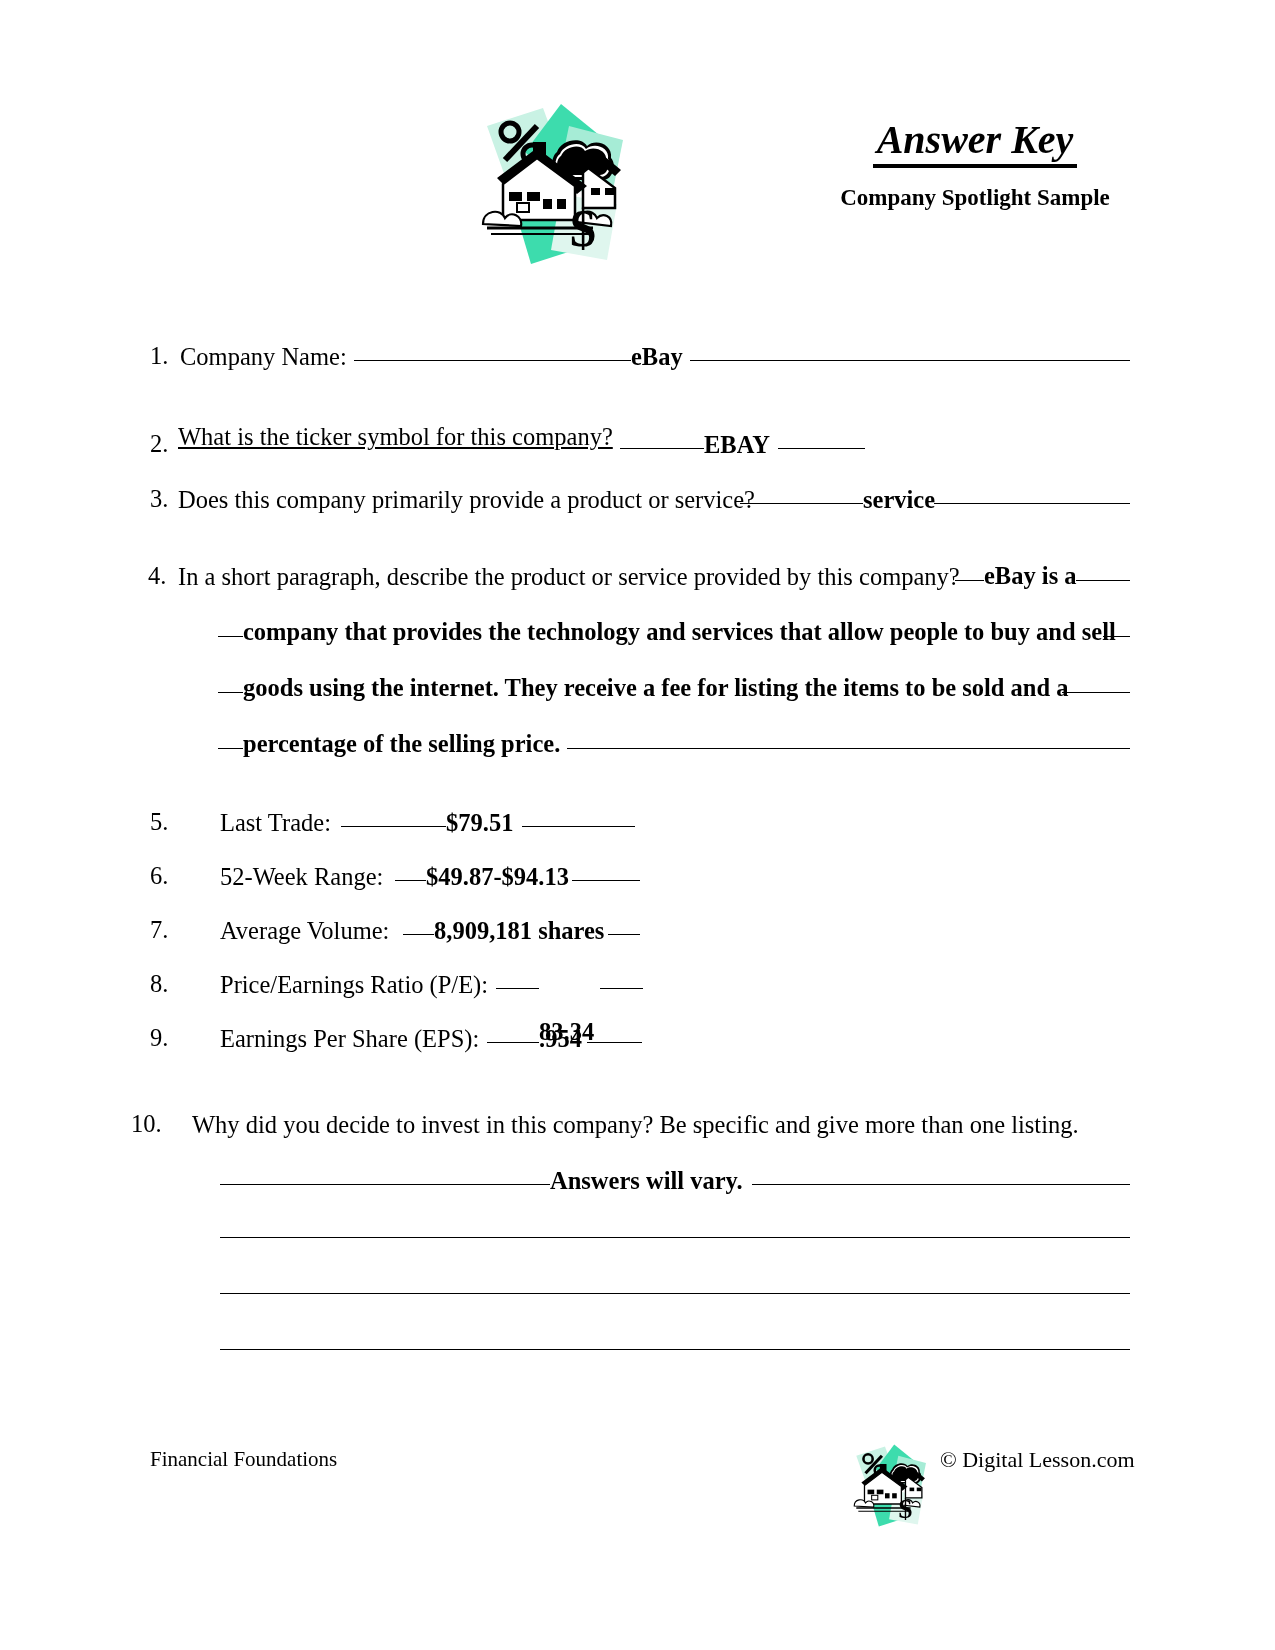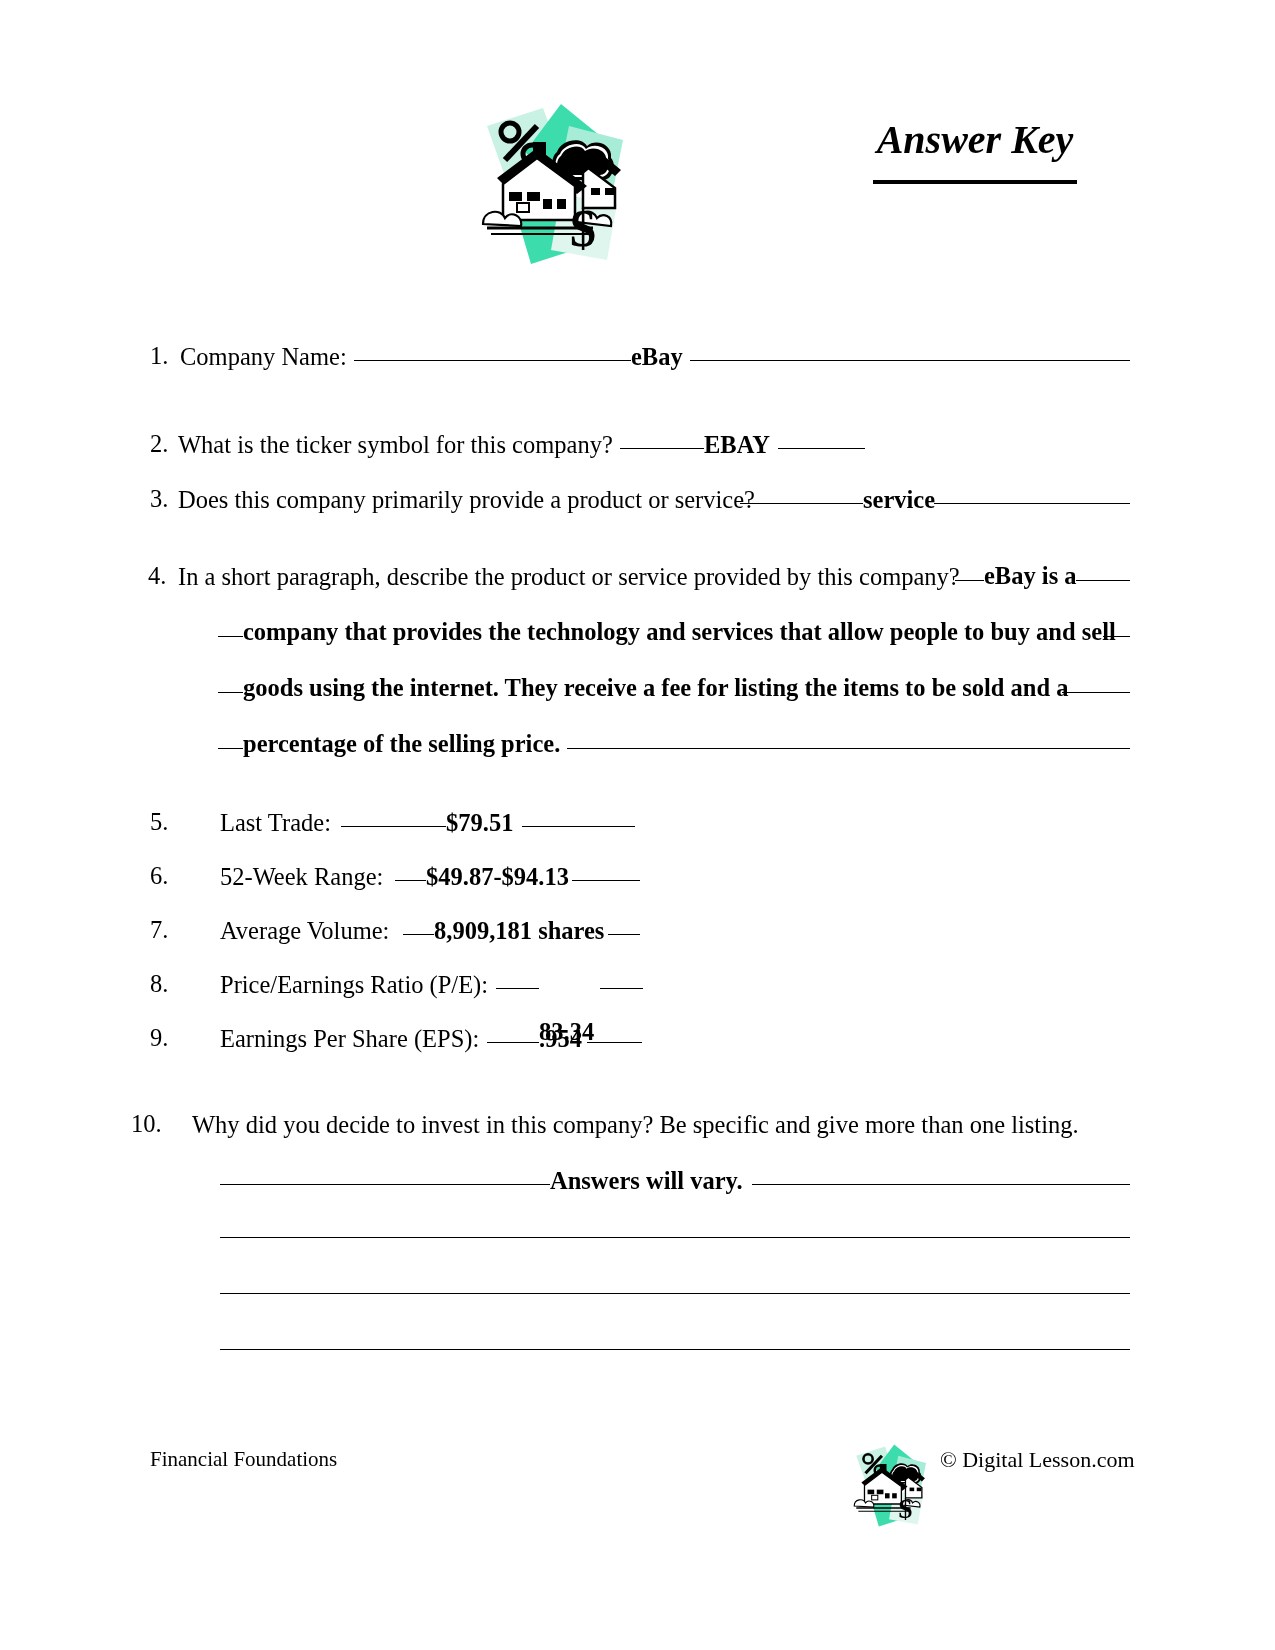--- a/index.html
+++ b/index.html
@@ -70,21 +70,21 @@
     width: 430px;
     text-align: center;
   }
   .answer-key {
     font-size: 40px;
     font-weight: bold;
     font-style: italic;
     font-family: "Liberation Serif", "DejaVu Serif", serif;
     border-bottom: 4px solid #000;
     display: inline-block;
-    padding: 0 4px 18px 4px;
+    padding: 0 4px 2px 4px;
     line-height: 1.1;
   }
   .answer-sub {
     font-size: 23px;
     font-weight: bold;
     margin-top: 17px;
   }
 
   
   .content {
@@ -196,33 +196,34 @@
 
         <path d="M18,128 C18,114 36,112 40,122 C46,114 58,120 56,130 Z" fill="#fff" stroke="#000" stroke-width="2.2"></path>
         <path d="M112,126 C112,114 128,112 132,122 C138,116 148,120 146,130 Z" fill="#fff" stroke="#000" stroke-width="2.2"></path>
 
         <text x="118" y="150" font-family="Liberation Serif, serif" font-size="52" font-weight="bold" fill="#000" text-anchor="middle">$</text>
       </svg>
     </div>
 
     <div class="answer-key-block">
       <div class="answer-key">Answer Key</div>
+      <div class="answer-sub">Company Spotlight Sample</div>
     </div>
   </div>
 
   <div class="content">
 
     <div class="qnum" style="left:150px; top:12px;">1.</div>
     <div class="q" style="left:180px; top:12px;">Company Name:</div>
     <span class="blank" style="position:absolute; left:354px; top:12px; width:277px;"></span>
     <div class="q ans" style="left:631px; top:12px;">eBay</div>
     <span class="blank" style="position:absolute; left:690px; top:12px; width:440px;"></span>
 
     <div class="qnum" style="left:150px; top:100px;">2.</div>
-    <div class="q" style="left:178px; top:100px;">What is the ticker symbol for this company?</div>
+    <div class="q" style="left:178px; top:92px;text-decoration:underline;">What is the ticker symbol for this company?</div>
     <span class="blank" style="position:absolute; left:620px; top:100px; width:84px;"></span>
     <div class="q ans" style="left:704px; top:100px;">EBAY</div>
     <span class="blank" style="position:absolute; left:778px; top:100px; width:87px;"></span>
 
     <div class="qnum" style="left:150px; top:155px;">3.</div>
     <div class="q" style="left:178px; top:155px;">Does this company primarily provide a product or service?</div>
     <span class="blank" style="position:absolute; left:740px; top:155px; width:123px;"></span>
     <div class="q ans" style="left:863px; top:155px;">service</div>
     <span class="blank" style="position:absolute; left:934px; top:155px; width:196px;"></span>
 

